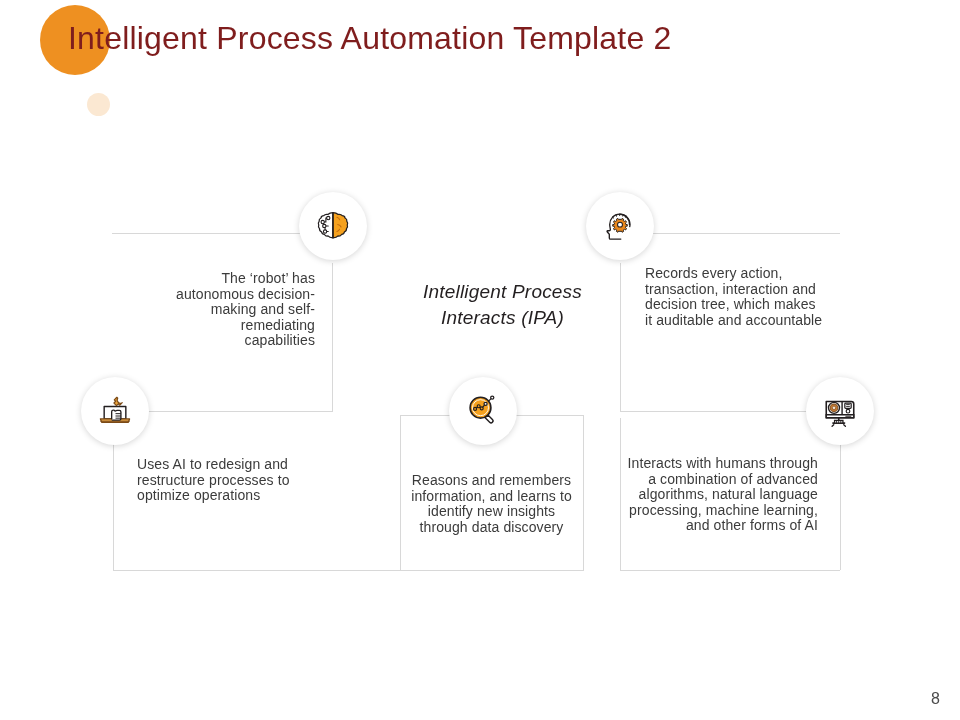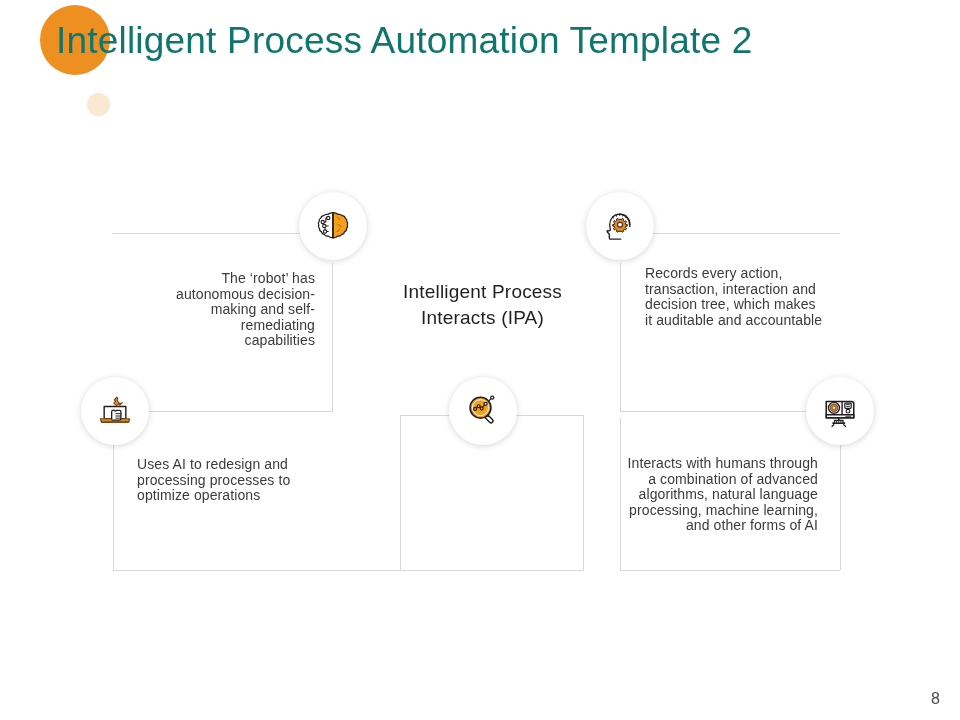--- a/index.html
+++ b/index.html
@@ -15,22 +15,22 @@
   
   .title-dot{
     position:absolute;left:40px;top:5px;width:70px;height:70px;
     border-radius:50%;background:#ee9021;
   }
   .title-dot-small{
     position:absolute;left:87px;top:93px;width:23px;height:23px;
     border-radius:50%;background:#fbe8d2;
   }
   .page-title{
-    position:absolute;left:56px;top:20px;
-    font-size:37px;color:#0f766e;letter-spacing:.2px;
+    position:absolute;left:68px;top:20px;
+    font-size:32px;color:#7f1d1d;letter-spacing:.2px;
     white-space:nowrap;font-weight:400;
   }
 
   
   .ln{position:absolute;background:#d8d8d8;}
   .ln.h{height:1px;}
   .ln.v{width:1px;}
 
   
   .bubble{
@@ -172,29 +172,30 @@
         <path d="M30.5 30.3h7" stroke="#231f20" stroke-width="1.1"></path>
         <path d="M22.5 32v3.3" stroke="#231f20" stroke-width="1.9"></path>
         <path d="M15.5 38.5h14" stroke="#231f20" stroke-width="1.9" stroke-linecap="round"></path>
         <path d="M17.5 35.3h10v3.2h-10z" fill="#ffffff" stroke="#231f20" stroke-width="1.6"></path>
         <path d="M20 35.3v3.2M22.5 35.3v3.2M25 35.3v3.2" stroke="#231f20" stroke-width="1.2"></path>
         <path d="M16.5 40.5l-2 1.8M28.5 40.5l2 1.8" stroke="#231f20" stroke-width="1.6" stroke-linecap="round"></path>
       </svg>
     </span>
   </div>
 
-  <div class="center-label" style="left:370px;top:279px;width:225px;">
+  <div class="center-label" style="left:390px;top:279px;width:225px;font-style:italic;">
     <div>Intelligent Process</div>
     <div>Interacts  (IPA)</div>
   </div>
 
   <div class="txt r" style="left:170px;top:271px;width:145px;">The ‘robot’ has autonomous decision-making and self-remediating capabilities</div>
 
-  <div class="txt l" style="left:137px;top:457px;width:155px;">Uses AI to redesign and processing processes to optimize operations</div>
-
+  <div class="txt l" style="left:137px;top:457px;width:155px;">Uses AI to redesign and restructure processes to optimize operations</div>
+
+  <div class="txt c" style="left:409px;top:473px;width:165px;">Reasons and remembers information, and learns to identify new insights through data discovery</div>
 
   <div class="txt l" style="left:645px;top:266px;width:180px;">Records every action, transaction, interaction and decision tree, which makes it auditable and accountable</div>
 
   <div class="txt r" style="left:620px;top:456px;width:198px;">Interacts with humans through a combination of advanced algorithms, natural language processing, machine learning, and other forms of AI</div>
 
   <div class="page-num">8</div>
 
 </div>
 
 </body></html>

